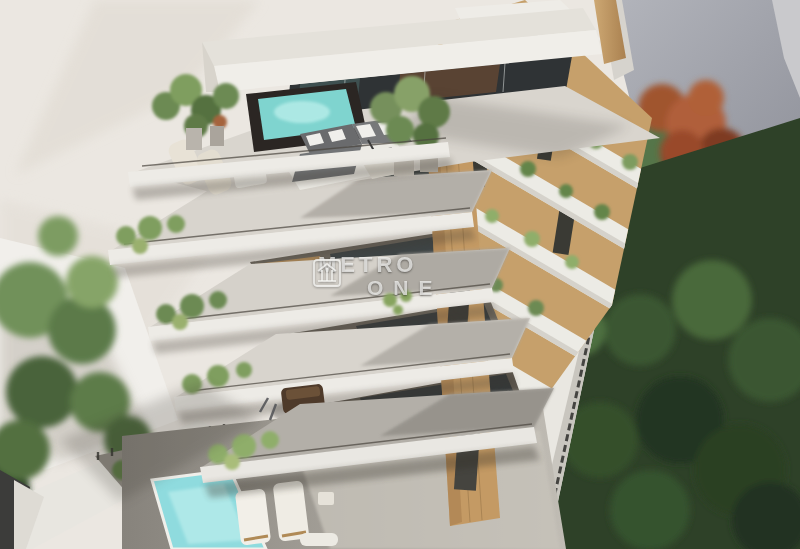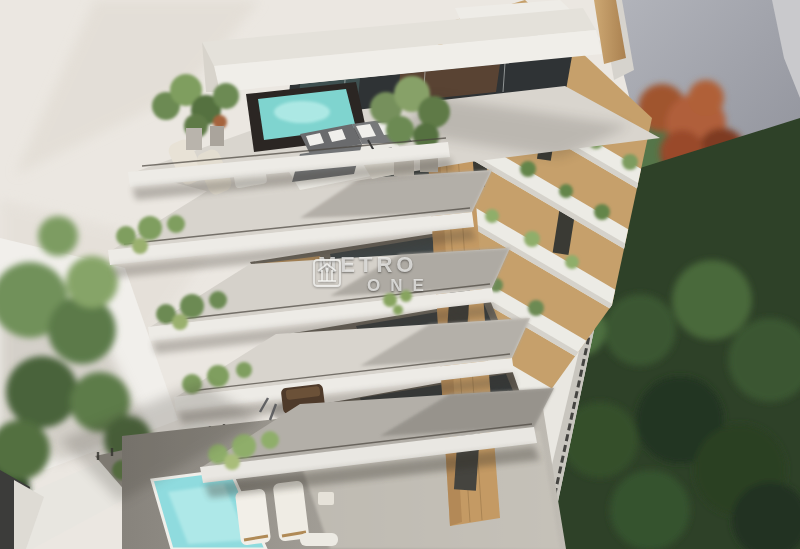--- a/index.html
+++ b/index.html
@@ -8,21 +8,21 @@
   .stage svg{position:absolute;left:0;top:0;}
   
   .watermark{position:absolute;left:312px;top:254px;width:210px;height:50px;
              display:flex;align-items:flex-start;pointer-events:none;}
   .wm-logo{width:30px;height:30px;margin-top:4px;flex:0 0 auto;
            filter:drop-shadow(0 1px 1px rgba(40,40,40,.45));}
   .wm-text{margin-left:6px;line-height:1;}
   .wm-line1{font-weight:bold;font-size:22px;letter-spacing:4px;
             color:rgba(248,248,246,.72);
             text-shadow:0 1px 2px rgba(40,38,34,.55);}
-  .wm-line2{font-weight:bold;font-size:17px;letter-spacing:10px;
+  .wm-line2{font-weight:bold;font-size:21px;letter-spacing:10px;
             color:rgba(248,248,246,.72);margin-left:49px;margin-top:1px;
             text-shadow:0 1px 2px rgba(40,38,34,.55);}
 </style>
 </head>
 <body>
 
 <div class="stage">
 <svg width="800" height="549" viewBox="0 0 800 549">
   <defs>
     <filter id="b2" x="-40%" y="-40%" width="180%" height="180%">

